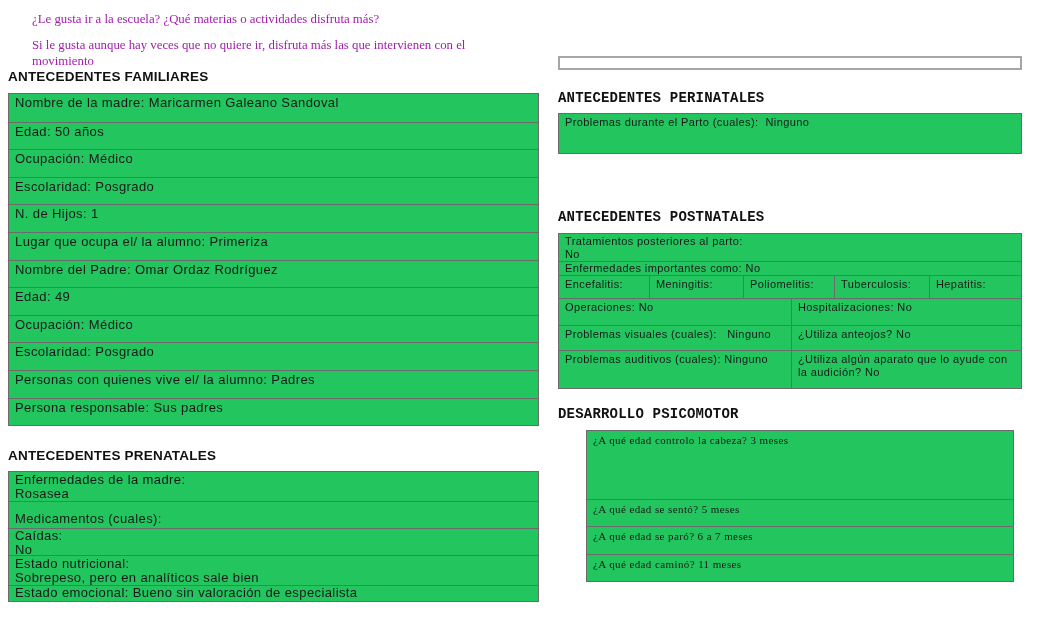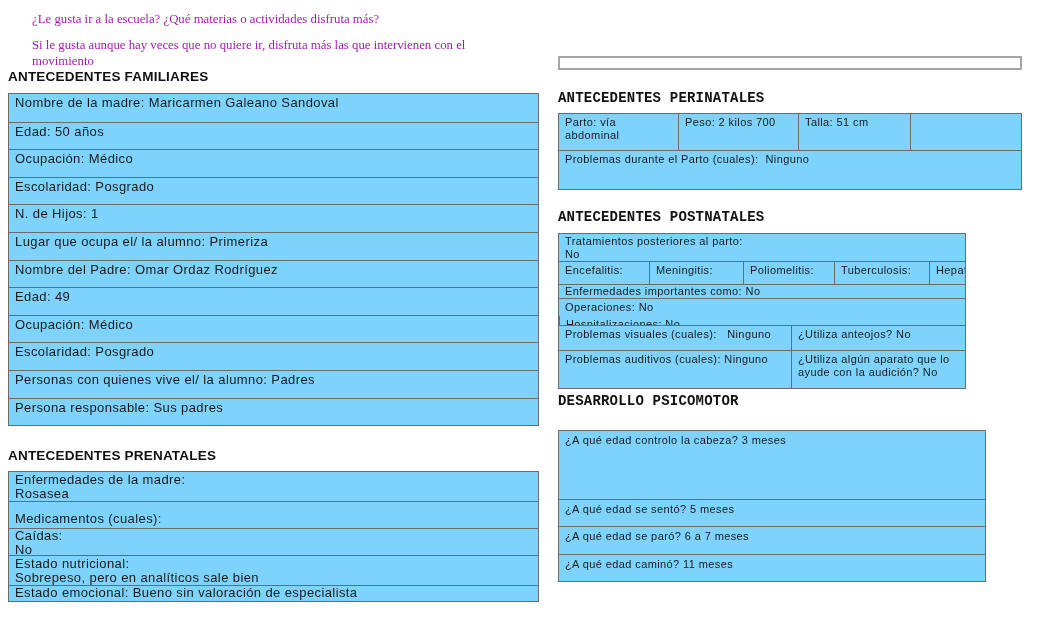--- a/index.html
+++ b/index.html
@@ -9,21 +9,21 @@
     font-family:"Liberation Sans", sans-serif; color:#1a1a1a; overflow:hidden;
   }
   .abs { position:absolute; }
   .serif {
     font-family:"Liberation Serif", serif; font-size:12.8px; line-height:16px;
     color:#a21caf; white-space:pre-wrap;
   }
   .h { font-weight:bold; color:#111111; letter-spacing:0.2px; white-space:nowrap; }
   .hl { font-size:13.5px; }
   .hr { font-size:14px;font-family:Liberation Mono, monospace; }
-  .tbl { border:1px solid #6b6b6b; background:#7dd3fc; }
+  .tbl { border:1px solid #6b6b6b; background:#22c55e; }
   .lt { font-size:13px; line-height:14px; letter-spacing:0.4px; }
   .rt { font-size:11px; line-height:12.5px; letter-spacing:0.4px; }
   .tr { border-top:1px solid #6b6b6b; overflow:hidden; }
   .tr:first-child { border-top:none; }
   .cell1 { padding:2px 6px; white-space:pre-wrap; overflow:hidden; }
   .cells { display:flex; align-items:stretch; }
   .cell { padding:2px 6px; border-left:1px solid #6b6b6b; white-space:pre-wrap; overflow:hidden; }
   .cell:first-child { border-left:none; }
   .fam-r { height:27.6px; }
   .psi-r { height:27.5px; }
@@ -64,56 +64,50 @@
 No</div>
     <div class="tr cell1" style="height:30px; padding-top:1px;">Estado nutricional:
 Sobrepeso, pero en analíticos sale bien</div>
     <div class="tr cell1" style="height:16px; padding-top:0;">Estado emocional: Bueno sin valoración de especialista</div>
   </div>
 
   <div class="abs box-empty" style="left:558px; top:56px; width:464px; height:14px;"></div>
 
   <div class="abs h hr" style="left:558px; top:90px;">ANTECEDENTES PERINATALES</div>
   <div class="abs tbl rt" style="left:558px; top:113px; width:464px;">
-    <div class="tr cells" style="height:36px;">
-      <div class="cell" style="width:119px;">Parto: vía abdominal</div>
-      <div class="cell" style="width:120px;">Peso: 2 kilos 700</div>
-      <div class="cell" style="width:112px;">Talla: 51 cm</div>
-      <div class="cell" style="flex:1;"></div>
-    </div>
     <div class="tr cell1" style="height:39px;">Problemas durante el Parto (cuales):  Ninguno</div>
   </div>
 
   <div class="abs h hr" style="left:558px; top:209px;">ANTECEDENTES POSTNATALES</div>
-  <div class="abs tbl rt" style="left:558px; top:233px; width:408px;">
+  <div class="abs tbl rt" style="left:558px; top:233px; width:464px;">
     <div class="tr cell1" style="height:27px; padding-top:1px;">Tratamientos posteriores al parto:
 No</div>
+    <div class="tr cell1" style="height:14px; padding-top:0;">Enfermedades importantes como: No</div>
     <div class="tr cells" style="height:23px;">
       <div class="cell" style="width:90px;">Encefalitis:</div>
       <div class="cell" style="width:94px;">Meningitis:</div>
       <div class="cell" style="width:91px;">Poliomelitis:</div>
       <div class="cell" style="width:95px;">Tuberculosis:</div>
       <div class="cell" style="flex:1;">Hepatitis:</div>
     </div>
-    <div class="tr cell1" style="height:14px; padding-top:0;">Enfermedades importantes como: No</div>
-    <div class="tr cells" style="height:27px;flex-direction:column;">
+    <div class="tr cells" style="height:27px;">
       <div class="cell" style="width:232px;">Operaciones: No</div>
       <div class="cell" style="flex:1;">Hospitalizaciones: No</div>
     </div>
     <div class="tr cells" style="height:25px;">
       <div class="cell" style="width:232px;">Problemas visuales (cuales):   Ninguno</div>
       <div class="cell" style="flex:1;">¿Utiliza anteojos? No</div>
     </div>
     <div class="tr cells" style="height:38px;">
       <div class="cell" style="width:232px;">Problemas auditivos (cuales): Ninguno</div>
       <div class="cell" style="flex:1;">¿Utiliza algún aparato que lo ayude con la audición? No</div>
     </div>
   </div>
 
-  <div class="abs h hr" style="left:558px; top:393px;">DESARROLLO PSICOMOTOR</div>
-  <div class="abs tbl rt" style="left:558px; top:430px; width:428px;">
+  <div class="abs h hr" style="left:558px; top:406px;">DESARROLLO PSICOMOTOR</div>
+  <div class="abs tbl rt" style="left:586px; top:430px; width:428px;font-family:Liberation Serif, serif;">
     <div class="tr cell1 psi-r" style="padding-top:3px;">¿A qué edad controlo la cabeza? 3 meses</div>
     <div class="tr cell1 psi-r" style="padding-top:3px;margin-top:40px;">¿A qué edad se sentó? 5 meses</div>
     <div class="tr cell1 psi-r" style="padding-top:3px;">¿A qué edad se paró? 6 a 7 meses</div>
     <div class="tr cell1 psi-r" style="padding-top:3px;">¿A qué edad caminó? 11 meses</div>
   </div>
 
 </div>
 
 </body></html>

